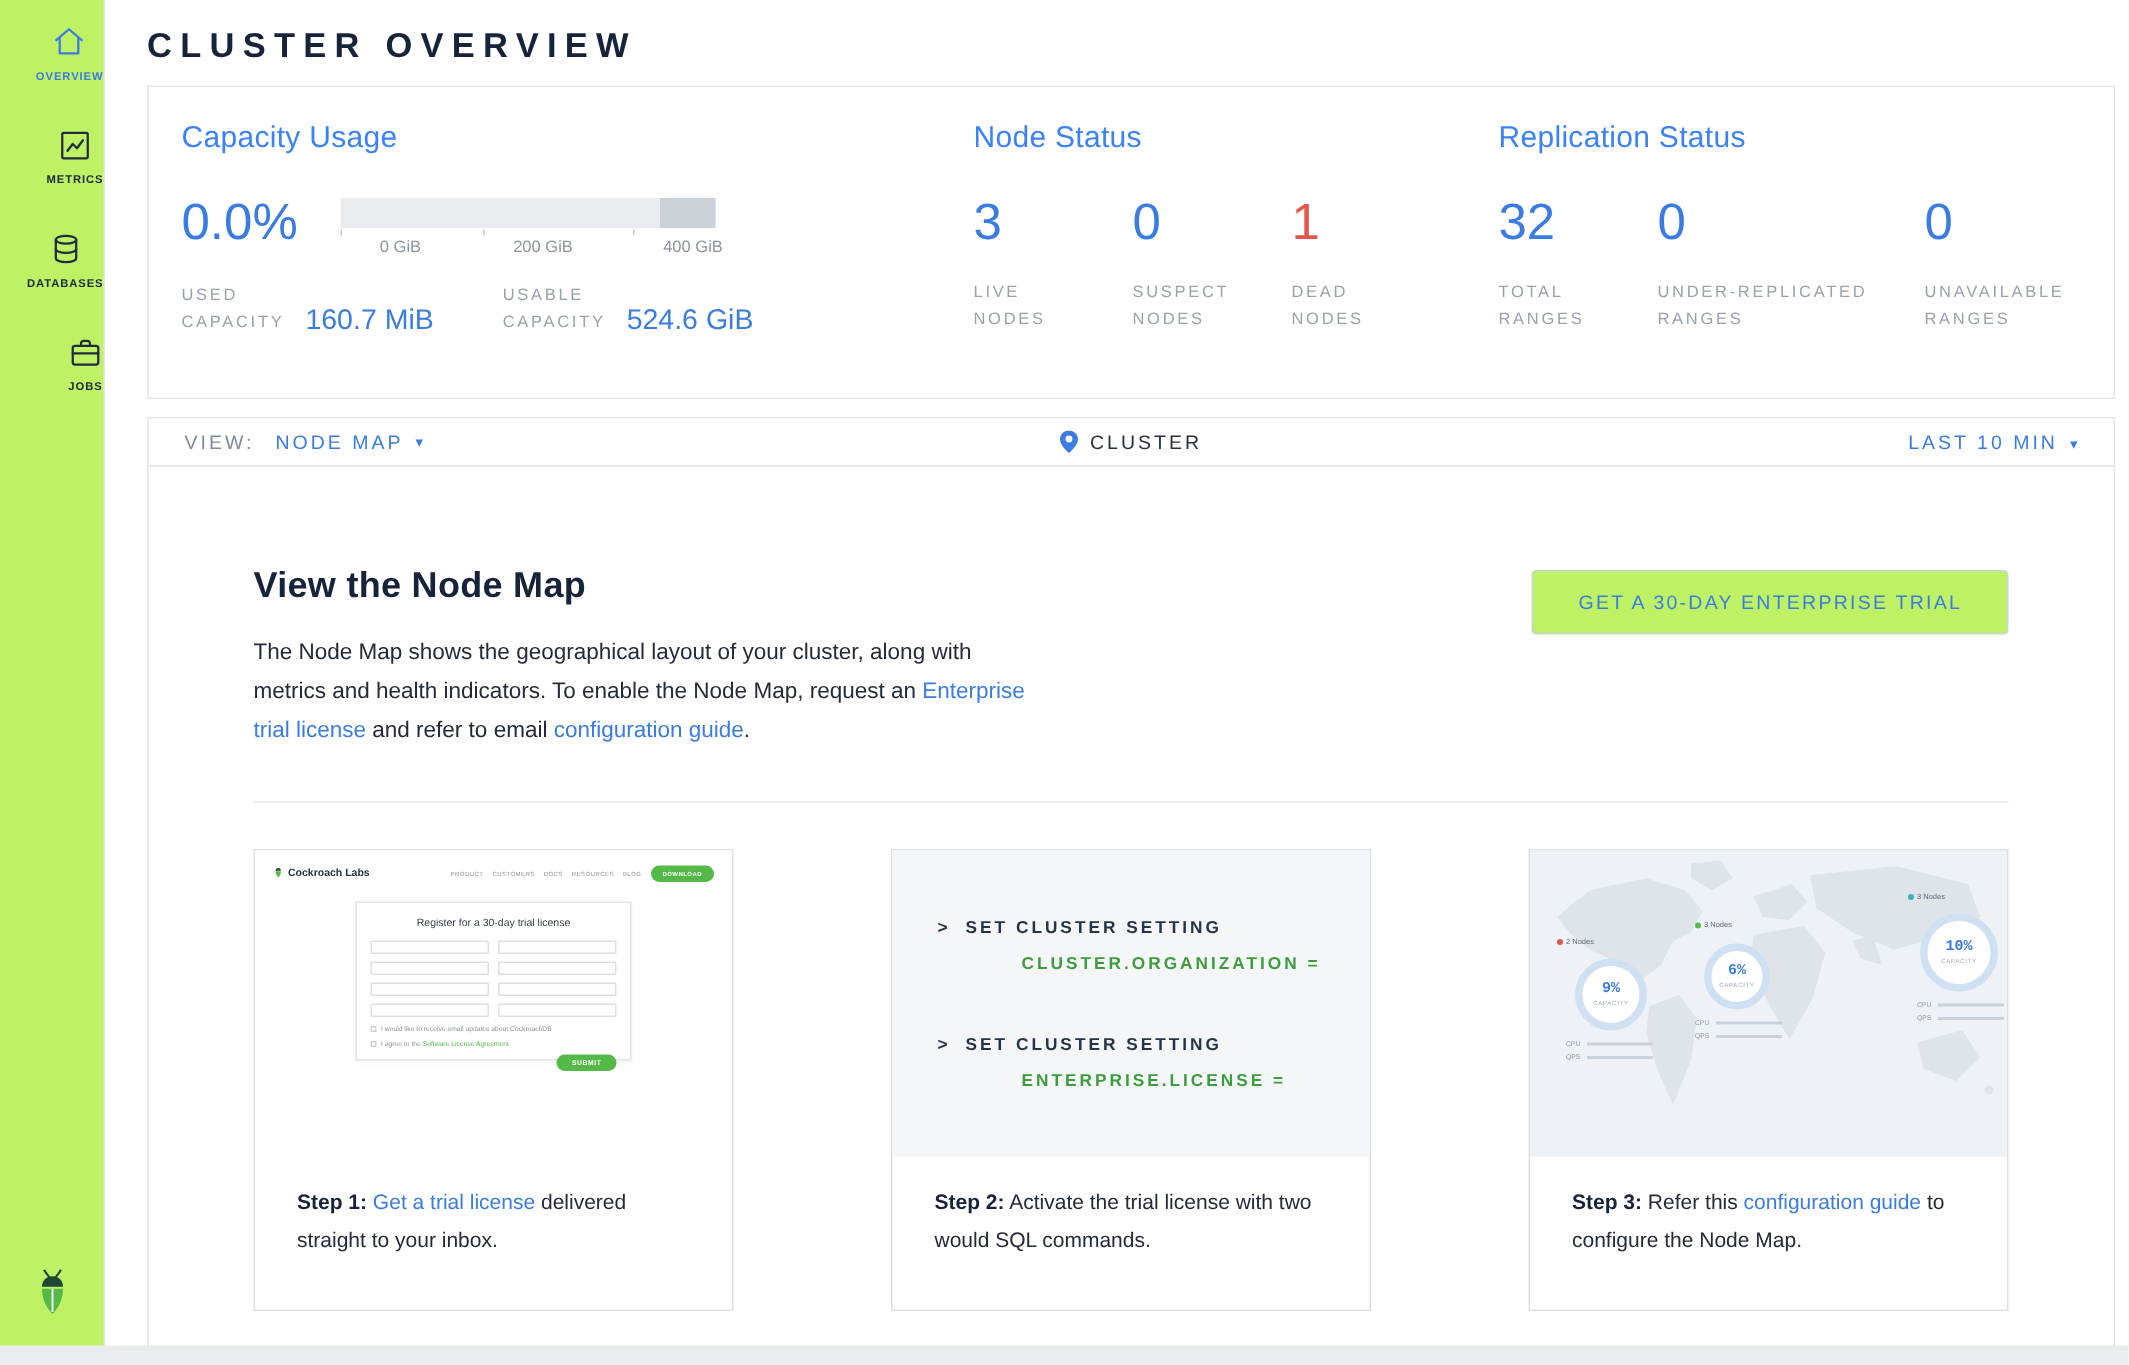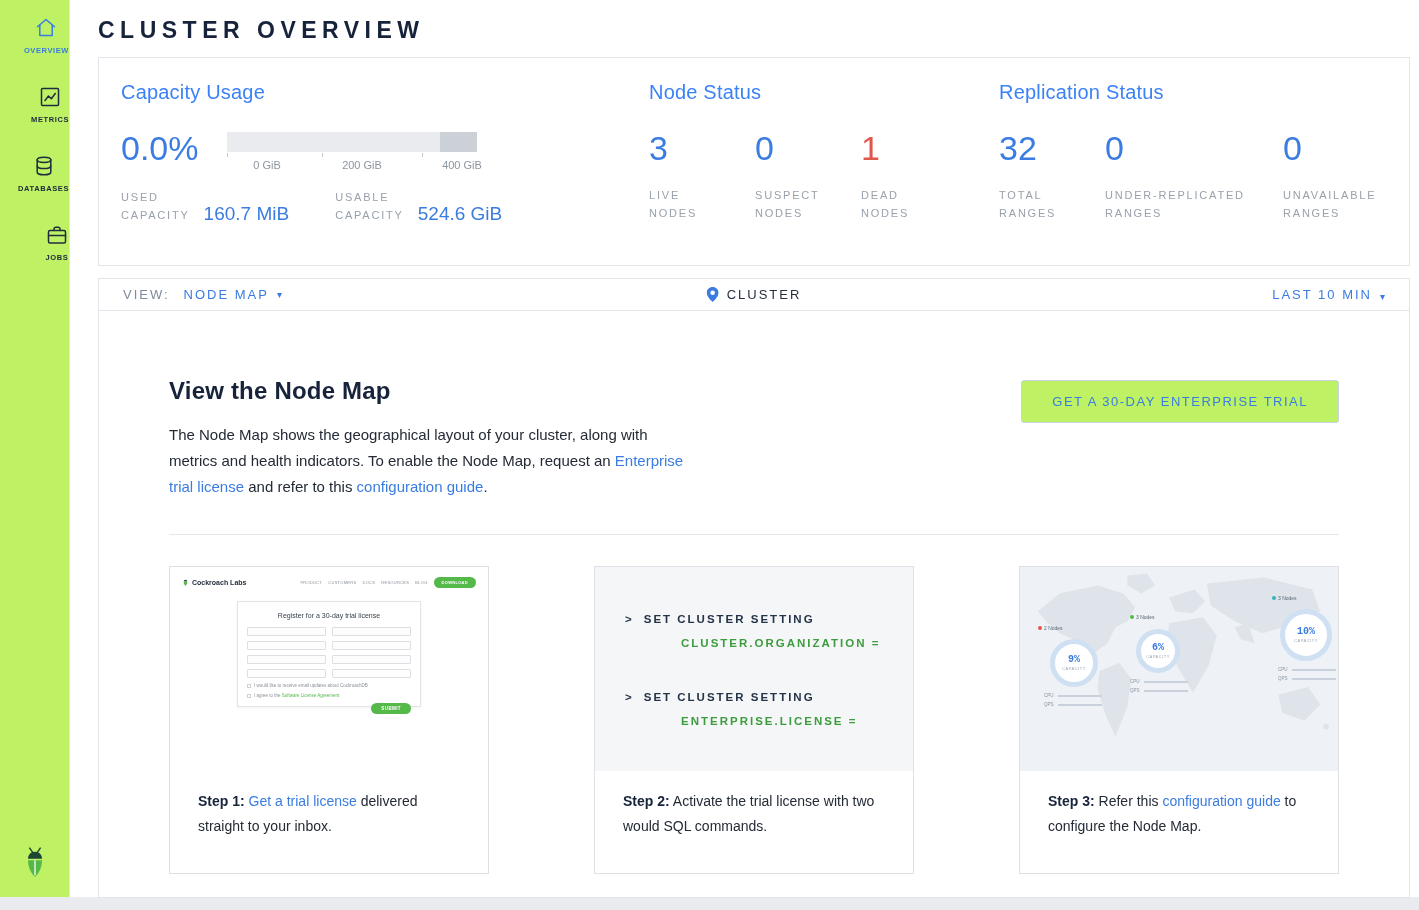--- a/index.html
+++ b/index.html
@@ -311,21 +311,21 @@
       </div>
     </div>
 
     <section class="map-panel">
       <div class="map-head">
         <div class="map-intro">
           <h2 class="map-title">View the Node Map</h2>
           <p class="map-para">
             <span>The Node Map shows the geographical layout of your cluster, along with metrics and health indicators. To enable the Node Map, request an</span>
             <a>Enterprise trial license</a>
-            <span>and refer to this</span>
+            <span>and refer to email</span>
             <a>configuration guide</a><span>.</span>
           </p>
         </div>
         <button class="cta">GET A 30-DAY ENTERPRISE TRIAL</button>
       </div>
       <div class="divider"></div>
 
       <div class="steps">
 
         <div class="step-card">

